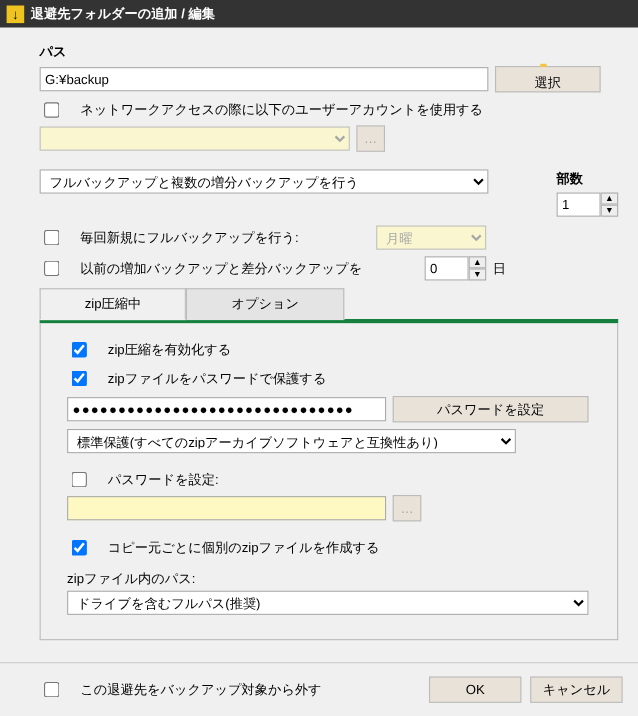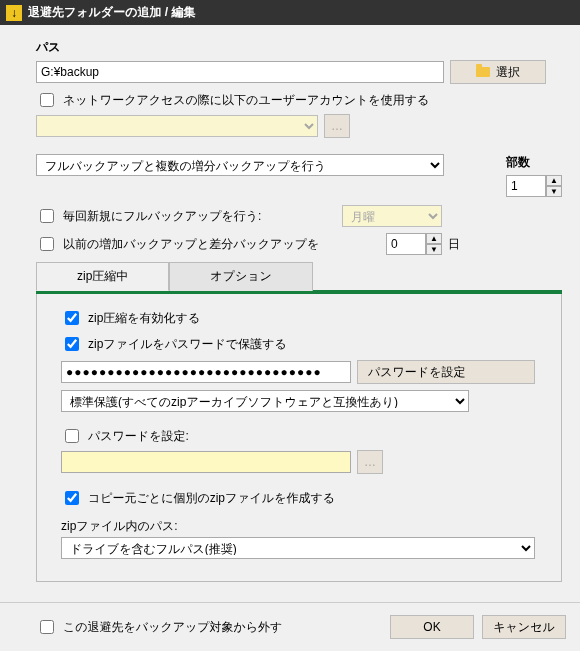--- a/index.html
+++ b/index.html
@@ -8,26 +8,26 @@
   .title-icon { width: 16px; height: 16px; background: #f0c420; display: inline-flex; align-items: center; justify-content: center; color: #000; font-weight: bold; }
   .content { padding: 14px 18px 12px 36px; }
   .section-label { font-weight: bold; margin-bottom: 4px; }
   .row { display: flex; align-items: center; gap: 6px; margin-bottom: 6px; }
   input[type="text"], input[type="password"], select {
     border: 1px solid #aaa; background: #fff; padding: 3px 4px; height: 22px;
   }
   input[disabled], select[disabled] { background: #fef9c3; color: #888; }
   .btn {
     border: 1px solid #bbb; background: #e8e2d8; padding: 3px 10px; height: 24px;
-    display: inline-flex; align-items: center; justify-content: center; gap: 6px; cursor: pointer;
+    display: inline-flex; align-items: center; justify-content: center; gap: 6px; cursor: pointer; flex-direction: column;
   }
   .btn-small { width: 26px; padding: 0; }
   .folder-icon { width: 14px; height: 10px; background: #f4c542; border-radius: 1px; position: relative; }
   .folder-icon::before { content:""; position:absolute; top:-3px; left:0; width:6px; height:3px; background:#f4c542; border-radius:1px 1px 0 0; }
-  .checkbox { display: inline-flex; align-items: center; gap: 6px; }
+  .checkbox { display: inline-flex; align-items: center; gap: 16px; }
   .checkbox input { width: 14px; height: 14px; }
   .num-spin { display: inline-flex; }
   .num-spin input { width: 40px; text-align: left; }
   .spin-btns { display: flex; flex-direction: column; }
   .spin-btns button { width: 16px; height: 11px; font-size: 8px; line-height: 6px; border: 1px solid #aaa; background: #eee; padding: 0; cursor: pointer; }
   .tabs { display: flex; border-bottom: 4px solid #15803d; }
   .tab { padding: 5px 40px; border: 1px solid #bbb; border-bottom: none; background: #e4e4e4; position: relative; top: 1px; cursor: pointer; }
   .tab.active { background: #f0f0f0; border-bottom: 1px solid #f0f0f0; }
   .tab-body { border: 1px solid #bbb; border-top: none; padding: 14px 18px 22px 24px; background: #f0f0f0; }
   .footer { position: absolute; bottom: 0; left: 0; right: 0; border-top: 1px solid #ccc; padding: 12px 14px; display: flex; align-items: center; background: #f0f0f0; }

